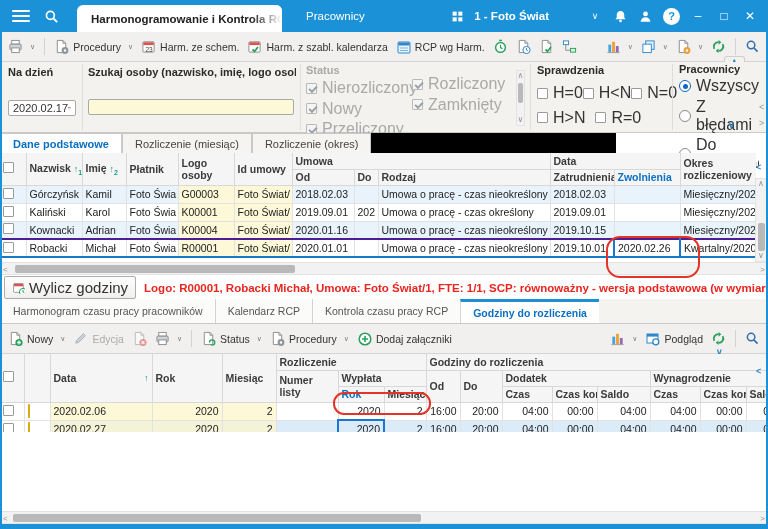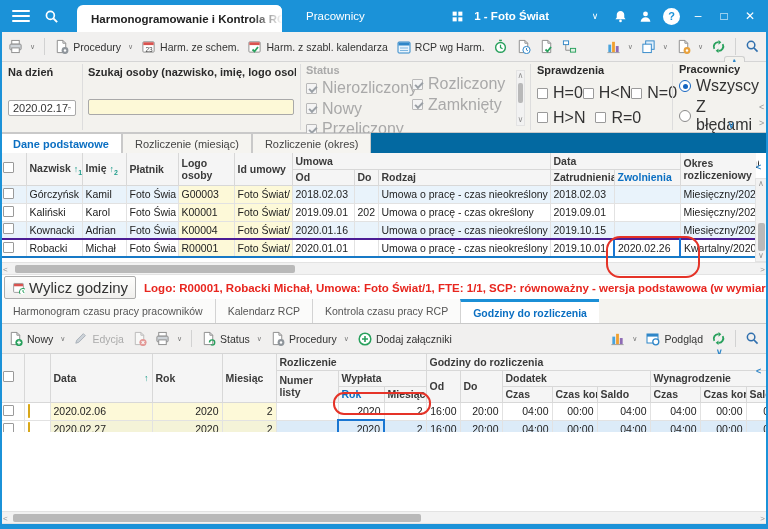--- a/index.html
+++ b/index.html
@@ -41,21 +41,21 @@
 .rad{width:12px;height:12px;border:1px solid #8a8a8a;border-radius:50%;background:#fff;position:relative;flex:none}
 .rad.s{border-color:#1565c0}
 .rad.s::after{content:"";position:absolute;left:2.5px;top:2.5px;width:5px;height:5px;border-radius:50%;background:#1565c0}
 .chev-blue{color:#2f86c8;font-size:9px;font-weight:bold}
 .chev-gray{color:#999;font-size:9px}
 
 .sb{background:#f2f2f2;border:1px solid #e3e3e3}
 .sb .thumb{position:absolute;background:#b9b9b9;border-radius:2px}
 .sb .arr{position:absolute;color:#909090;font-size:8px;line-height:10px;text-align:center}
 
-.utabs{left:0;top:133px;width:768px;height:20px;background:#0369a1;display:flex;align-items:flex-end}
+.utabs{left:0;top:133px;width:616px;height:20px;background:#000000;display:flex;align-items:flex-end}
 .utab{height:20px;padding:0 12px;display:flex;align-items:center;font-size:11px;border:1px solid #c9c9c9;border-bottom:none;background:#f5f4f0;color:#444;white-space:nowrap}
 .utab.act{background:#fff;color:#0b6fc2;font-weight:bold}
 
 table.grid{border-collapse:collapse;table-layout:fixed;background:#fff}
 .grid th,.grid td{border-right:1px solid #e2e2e2;border-bottom:1px solid #e2e2e2;font-size:10.5px;padding:0 3px;overflow:hidden;white-space:nowrap;text-align:left;vertical-align:middle}
 .grid th{background:#f5f5f5;font-weight:bold;color:#3a3a3a;border-right:1px solid #d8d8d8;border-bottom:1px solid #d8d8d8;height:16px}
 .grid td{height:18px;color:#222}
 .grid .yel{background:#fdf9d8}
 .grid .num{text-align:right}
 .grid tr.alt td{background:#e9f3fb}

